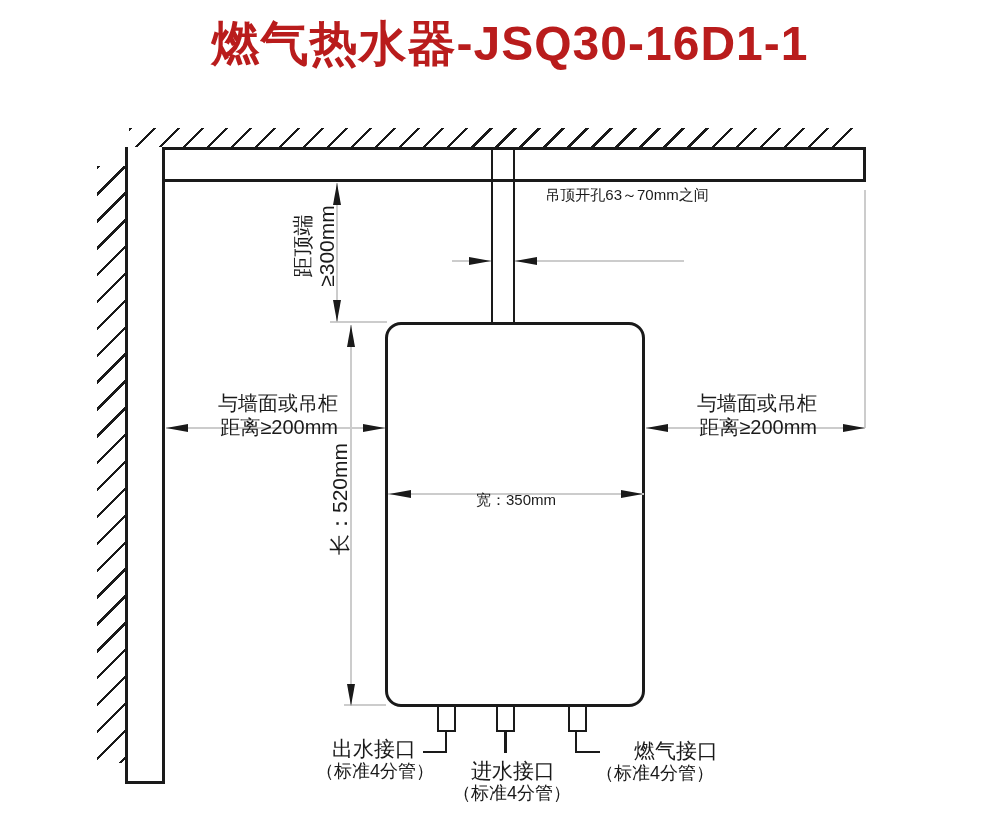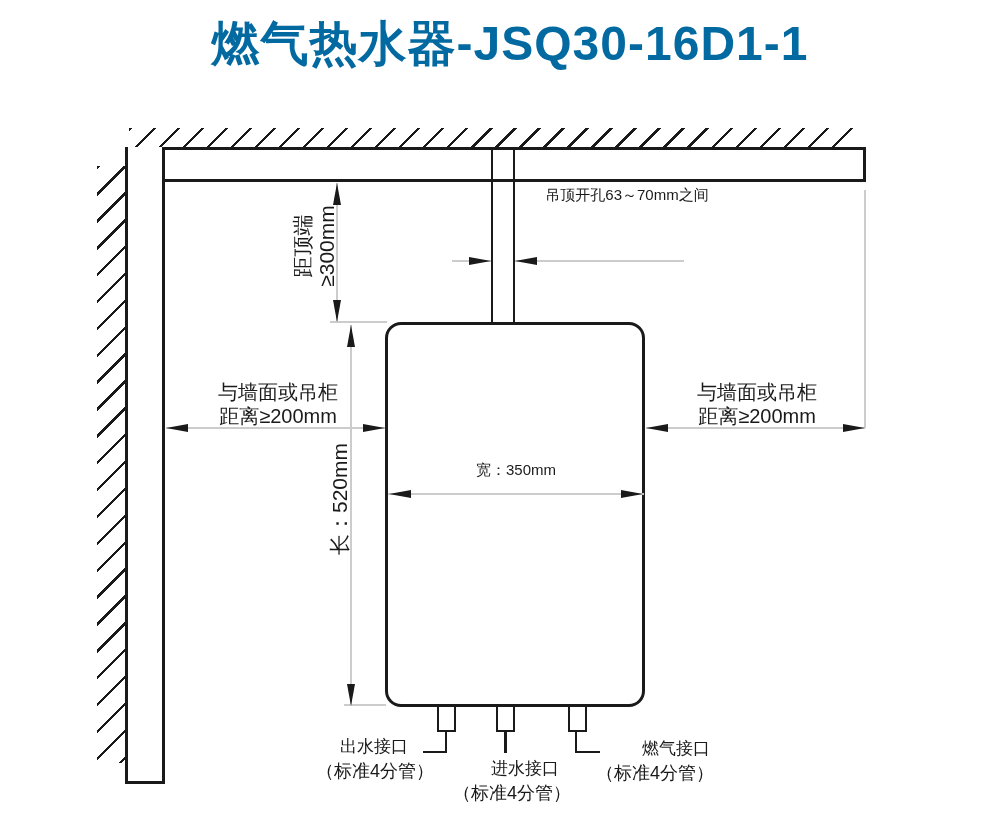--- a/index.html
+++ b/index.html
@@ -41,31 +41,31 @@
   .ext{background:#cccccc;z-index:1;}
   .arr{width:0;height:0;z-index:6;}
   .arr.up{border-left:4px solid transparent;border-right:4px solid transparent;border-bottom:22px solid #1a1a1a;}
   .arr.down{border-left:4px solid transparent;border-right:4px solid transparent;border-top:22px solid #1a1a1a;}
   .arr.left{border-top:4px solid transparent;border-bottom:4px solid transparent;border-right:22px solid #1a1a1a;}
   .arr.right{border-top:4px solid transparent;border-bottom:4px solid transparent;border-left:22px solid #1a1a1a;}
   .leader{box-sizing:border-box;z-index:5;}
   
   .title{
     left:510px;top:12px;transform:translateX(-50%);white-space:nowrap;
-    font-size:48px;font-weight:bold;color:#0369a1;letter-spacing:1px;z-index:6;
+    font-size:48px;font-weight:bold;color:#b91c1c;letter-spacing:1px;z-index:6;
   }
   .note{font-size:15px;white-space:nowrap;z-index:6;transform:translateX(-50%);}
-  .clr{font-size:20px;line-height:24px;text-align:center;white-space:nowrap;z-index:6;transform:translateX(-50%);}
+  .clr{font-size:20px;line-height:24px;text-align:right;white-space:nowrap;z-index:6;transform:translateX(-50%);margin-top:11px;}
   .clr span{display:block;}
   .vtext{
     white-space:nowrap;font-size:21px;z-index:6;text-align:center;line-height:24px;
     transform:translate(-50%,-50%) rotate(-90deg);
   }
   .vtext span{display:block;}
-  .conn-label{font-size:17px;white-space:nowrap;z-index:6;transform:translateX(-50%);text-align:right;}
+  .conn-label{font-size:21px;white-space:nowrap;z-index:6;transform:translateX(-50%);text-align:right;}
   .conn-spec{font-size:18px;white-space:nowrap;z-index:6;transform:translateX(-50%);}
 </style>
 </head>
 <body>
 
 <div id="stage">
 
   <div class="abs title">燃气热水器-JSQ30-16D1-1</div>
 
   <div class="abs ceiling-hatch"></div>
@@ -112,35 +112,35 @@
   <div class="abs arr left" style="left:646px;top:424px;"></div>
   <div class="abs arr right" style="left:843px;top:424px;"></div>
   <div class="abs clr" style="left:757px;top:380px;">
     <span>与墙面或吊柜</span>
     <span>距离≥200mm</span>
   </div>
 
   <div class="abs dim" style="left:388px;top:493px;width:256px;height:2px;z-index:5;"></div>
   <div class="abs arr left" style="left:389px;top:490px;"></div>
   <div class="abs arr right" style="left:621px;top:490px;"></div>
-  <div class="abs note" style="left:516px;top:461px;">宽：350mm</div>
+  <div class="abs note" style="left:516px;top:491px;">宽：350mm</div>
 
   <div class="abs dim" style="left:452px;top:260px;width:39px;height:2px;"></div>
   <div class="abs dim" style="left:515px;top:260px;width:169px;height:2px;"></div>
   <div class="abs arr right" style="left:469px;top:257px;"></div>
   <div class="abs arr left" style="left:515px;top:257px;"></div>
 
   <div class="abs note" style="left:627px;top:186px;">吊顶开孔63～70mm之间</div>
 
   <div class="abs leader" style="left:423px;top:731px;width:24px;height:22px;border-right:2.5px solid #1a1a1a;border-bottom:2.5px solid #1a1a1a;"></div>
   <div class="abs leader" style="left:504px;top:731px;width:2.5px;height:22px;background:#1a1a1a;"></div>
   <div class="abs leader" style="left:575px;top:731px;width:25px;height:22px;border-left:2.5px solid #1a1a1a;border-bottom:2.5px solid #1a1a1a;"></div>
 
   <div class="abs conn-label" style="left:374px;top:735px;">出水接口</div>
   <div class="abs conn-spec" style="left:375px;top:759px;">（标准4分管）</div>
 
-  <div class="abs conn-label" style="left:525px;top:757px;">进水接口</div>
+  <div class="abs conn-label" style="left:513px;top:757px;">进水接口</div>
   <div class="abs conn-spec" style="left:512px;top:781px;">（标准4分管）</div>
 
   <div class="abs conn-label" style="left:676px;top:737px;">燃气接口</div>
   <div class="abs conn-spec" style="left:655px;top:761px;">（标准4分管）</div>
 
 </div>
 
 </body></html>

